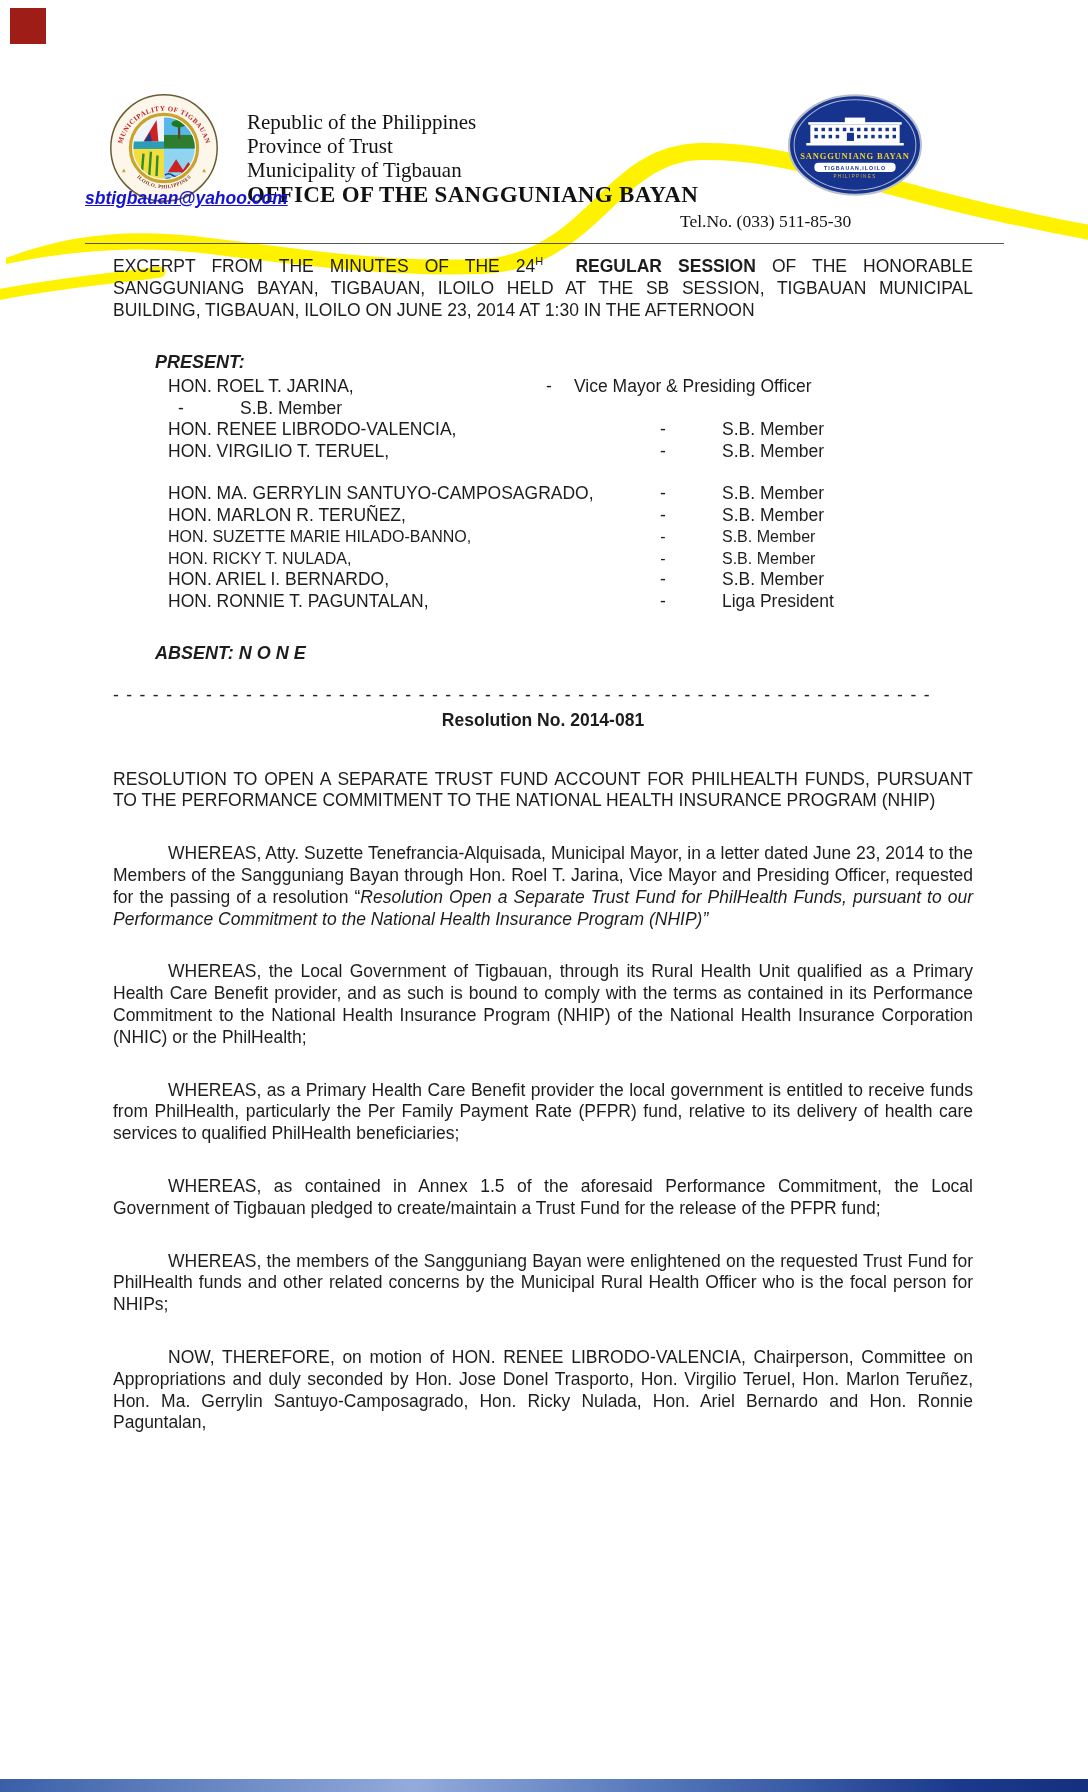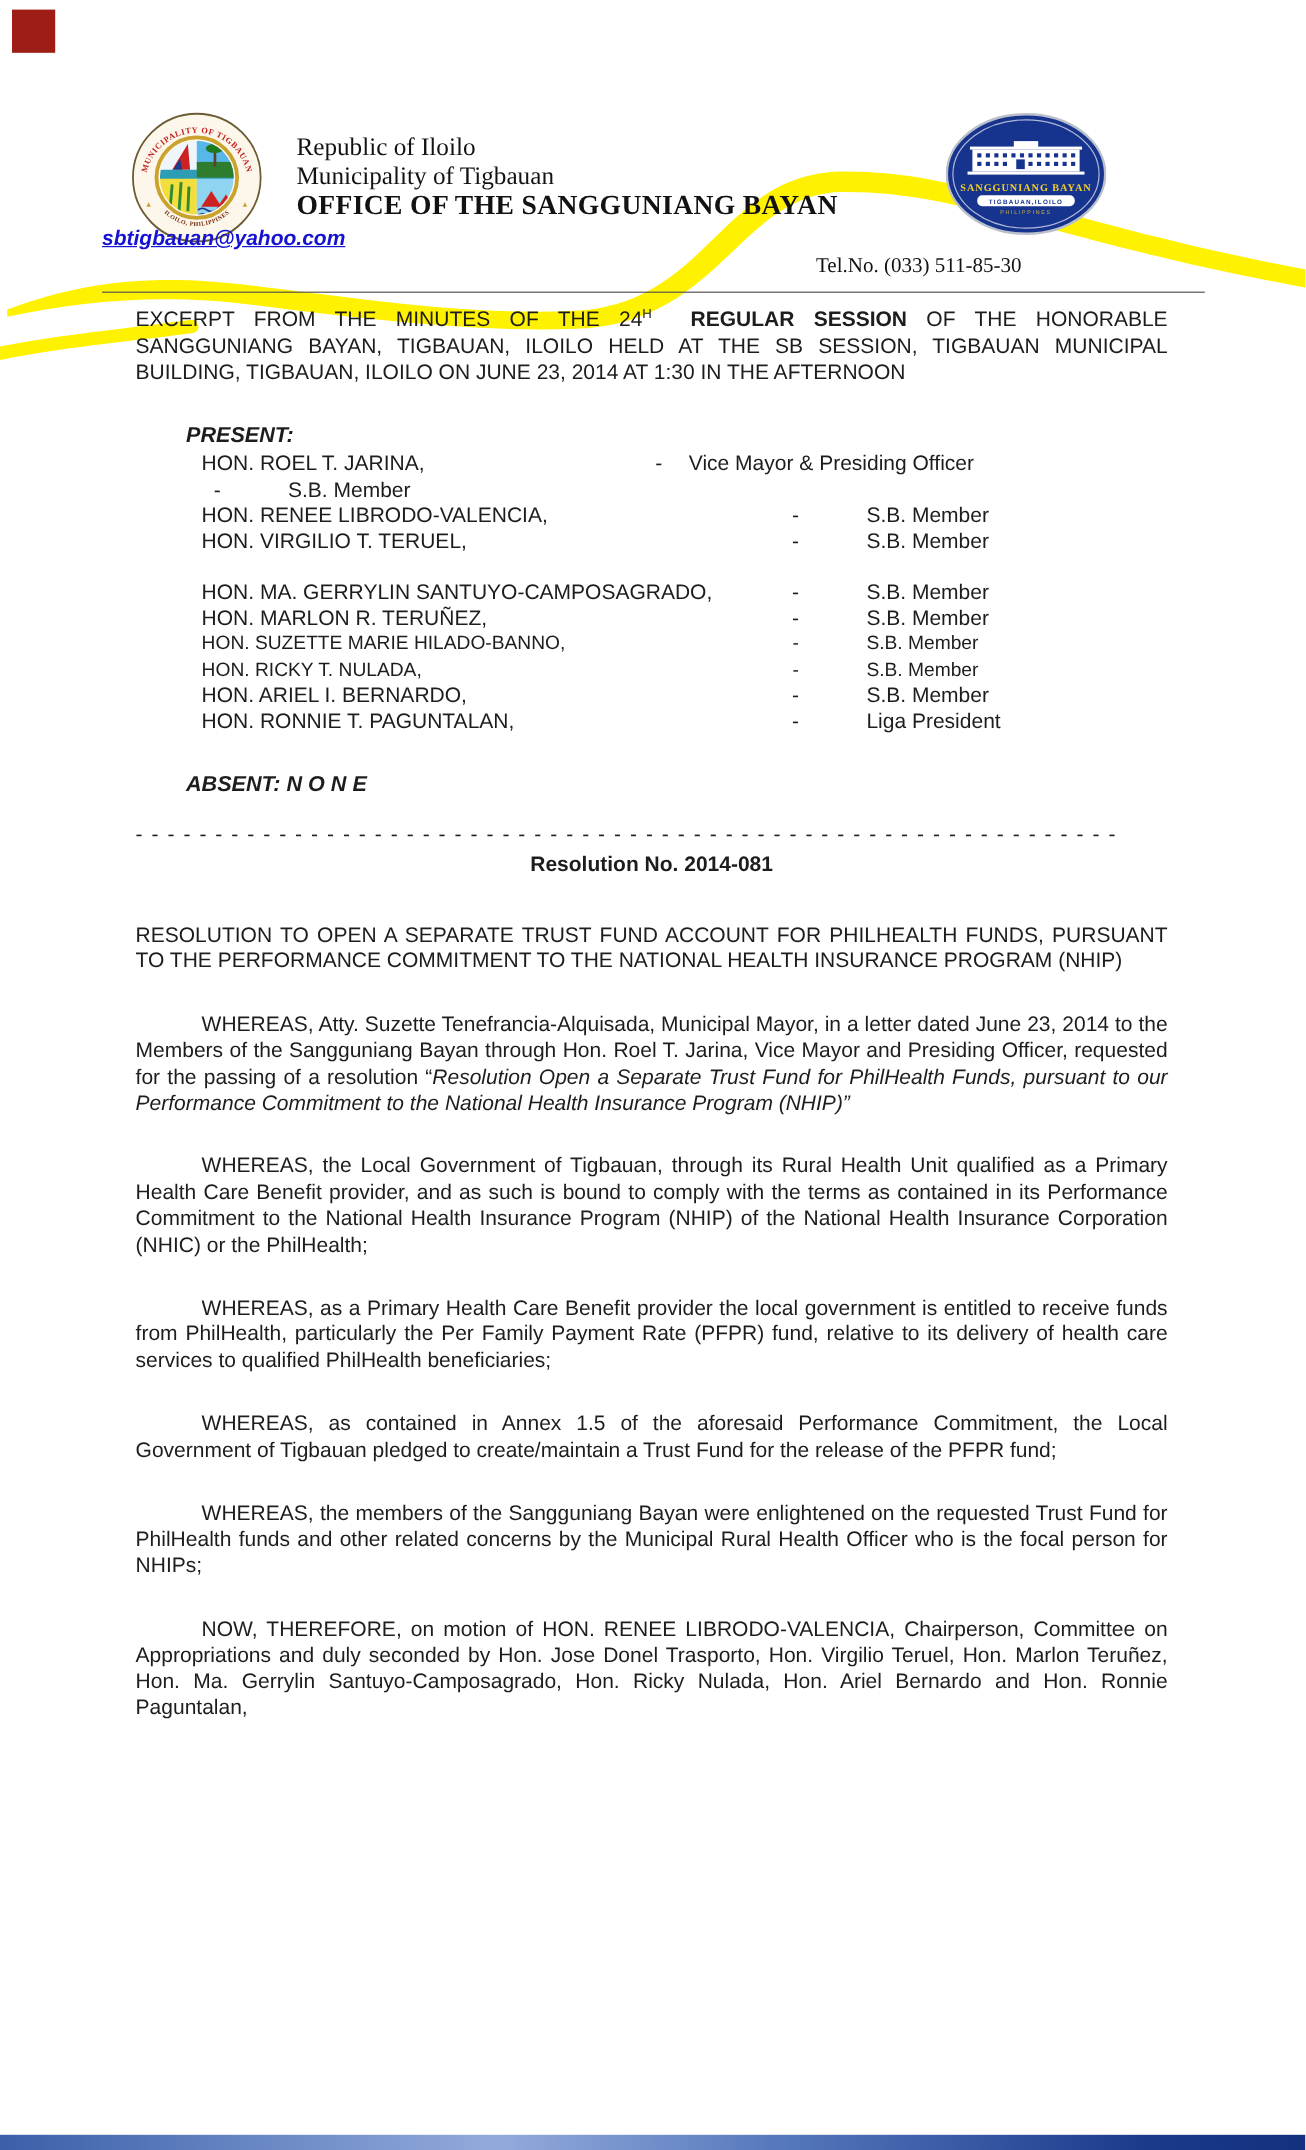--- a/index.html
+++ b/index.html
@@ -132,21 +132,22 @@
           <rect x="103" y="40" width="3.4" height="3.4"></rect>
       </g>
     </g>
     <text x="66" y="64" text-anchor="middle" font-family="Liberation Serif,serif" font-size="8.4" font-weight="bold" fill="#f0cf2c" letter-spacing="0.8">SANGGUNIANG BAYAN</text>
     <rect x="26" y="67.5" width="80" height="9" rx="4" fill="#ffffff"></rect>
     <text x="66" y="74.4" text-anchor="middle" font-family="Liberation Sans,sans-serif" font-size="5.2" font-weight="bold" fill="#16338e" letter-spacing="1">TIGBAUAN,ILOILO</text>
     <text x="66" y="83" text-anchor="middle" font-family="Liberation Sans,sans-serif" font-size="4.4" fill="#d9b83a" letter-spacing="1.4">PHILIPPINES</text>
   </svg>
 
   <div class="hdr-text">
-    <div>Republic of Iloilo</div>
+    <div>Republic  of  the Philippines</div>
+    <div>Province of Trust</div>
     <div>Municipality of Tigbauan</div>
     <div class="office-line">OFFICE OF THE SANGGUNIANG BAYAN</div>
   </div>
 
   <a class="email-link" href="#">sbtigbauan@yahoo.com</a>
   <div class="tel-no">Tel.No. (033) 511-85-30</div>
   <div class="hdr-rule"></div>
 
   <div class="doc-body">
 

